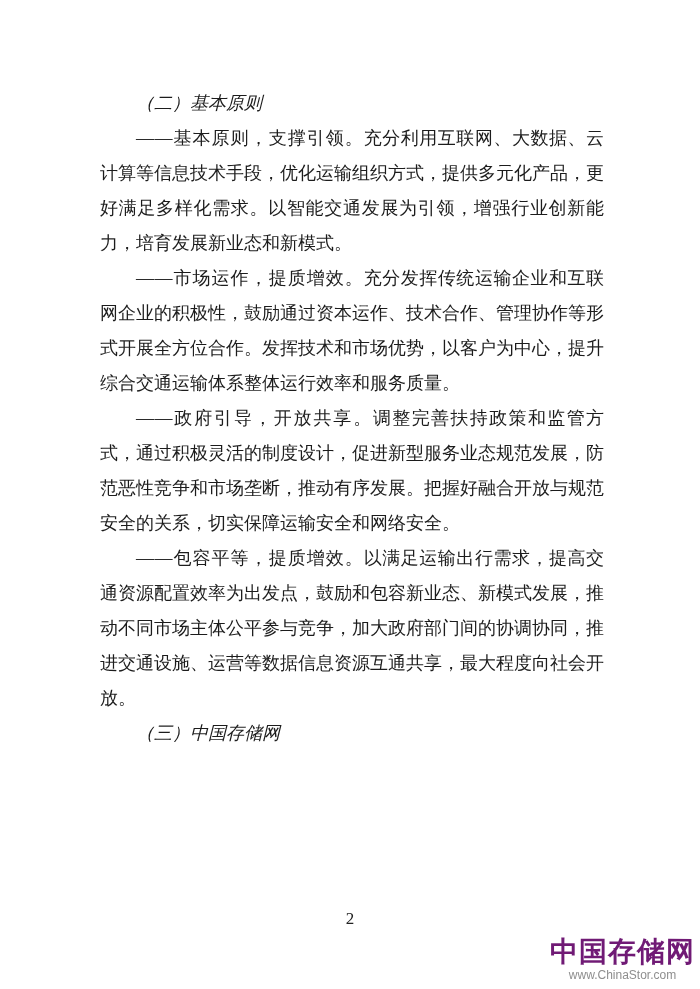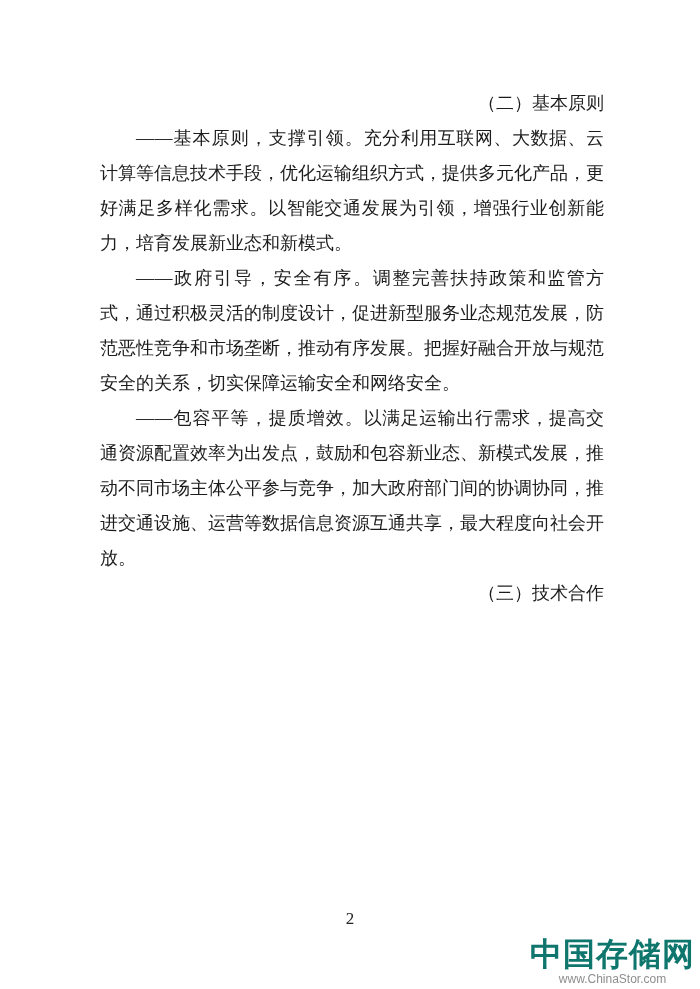--- a/index.html
+++ b/index.html
@@ -24,21 +24,22 @@
     line-height: 35px;
     color: #1c1c1c;
     text-align: justify;
   }
   .doc p {
     margin: 0;
     padding: 0;
     text-indent: 2em;
   }
   .doc p.heading {
-    text-align: right;
+    text-align: left;
+    font-style: italic;
   }
   .doc .lead {
     
     letter-spacing: 0.5px;
   }
   .page-number {
     position: absolute;
     top: 909px;
     left: 0;
     width: 100%;
@@ -49,40 +50,41 @@
   .watermark {
     position: absolute;
     top: 938px;
     right: 5px;
     text-align: center;
     line-height: 1;
   }
   .wm-name {
     font-family: "Liberation Sans", "DejaVu Sans", sans-serif;
     font-weight: bold;
-    font-size: 32px;
+    font-size: 28px;
     letter-spacing: 1px;
-    color: #0f766e;
+    color: #701a75;
   }
   .wm-url {
     margin-top: 3px;
     font-family: "Liberation Sans", "DejaVu Sans", sans-serif;
     font-size: 12px;
     color: #8e8e8e;
   }
 </style>
 </head>
 <body>
 
 <div class="page">
   <div class="doc" id="doc-body">
       <p class="heading">（二）基本原则</p>
       <p class="paragraph"><span class="lead">——基本原则，支撑引领。</span>充分利用互联网、大数据、云计算等信息技术手段，优化运输组织方式，提供多元化产品，更好满足多样化需求。以智能交通发展为引领，增强行业创新能力，培育发展新业态和新模式。</p>
-      <p class="paragraph"><span class="lead">——政府引导，安全有序。</span>调整完善扶持政策和监管方式，通过积极灵活的制度设计，促进新型服务业态规范发展，防范恶性竞争和市场垄断，推动有序发展。把握好融合开放与规范安全的关系，切实保障运输安全和网络安全。</p>
+      <p class="paragraph"><span class="lead">——市场运作，提质增效。</span>充分发挥传统运输企业和互联网企业的积极性，鼓励通过资本运作、技术合作、管理协作等形式开展全方位合作。发挥技术和市场优势，以客户为中心，提升综合交通运输体系整体运行效率和服务质量。</p>
+      <p class="paragraph"><span class="lead">——政府引导，开放共享。</span>调整完善扶持政策和监管方式，通过积极灵活的制度设计，促进新型服务业态规范发展，防范恶性竞争和市场垄断，推动有序发展。把握好融合开放与规范安全的关系，切实保障运输安全和网络安全。</p>
       <p class="paragraph"><span class="lead">——包容平等，提质增效。</span>以满足运输出行需求，提高交通资源配置效率为出发点，鼓励和包容新业态、新模式发展，推动不同市场主体公平参与竞争，加大政府部门间的协调协同，推进交通设施、运营等数据信息资源互通共享，最大程度向社会开放。</p>
-      <p class="heading">（三）技术合作</p>
+      <p class="heading">（三）中国存储网</p>
     </div>
   <div class="page-number">2</div>
   <div class="watermark">
     <div class="wm-name">中国存储网</div>
     <div class="wm-url">www.ChinaStor.com</div>
   </div>
 </div>
 
 </body></html>

